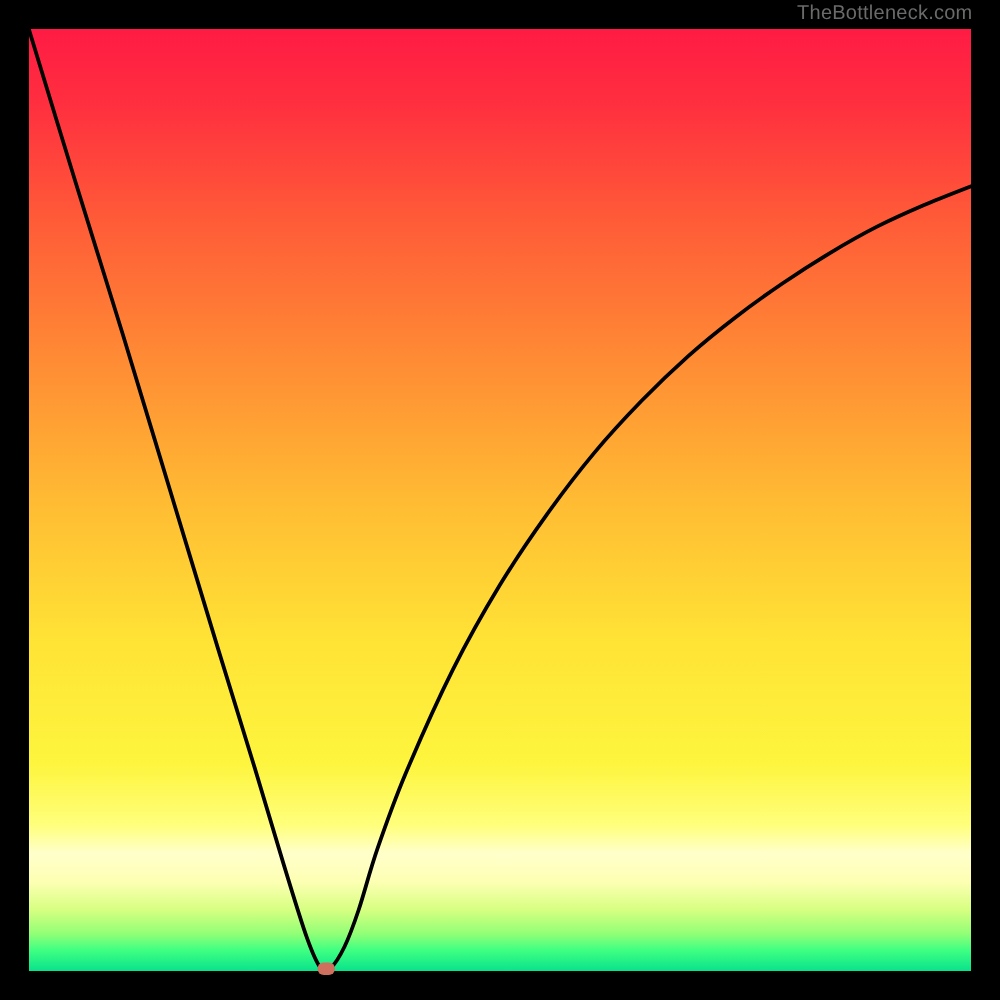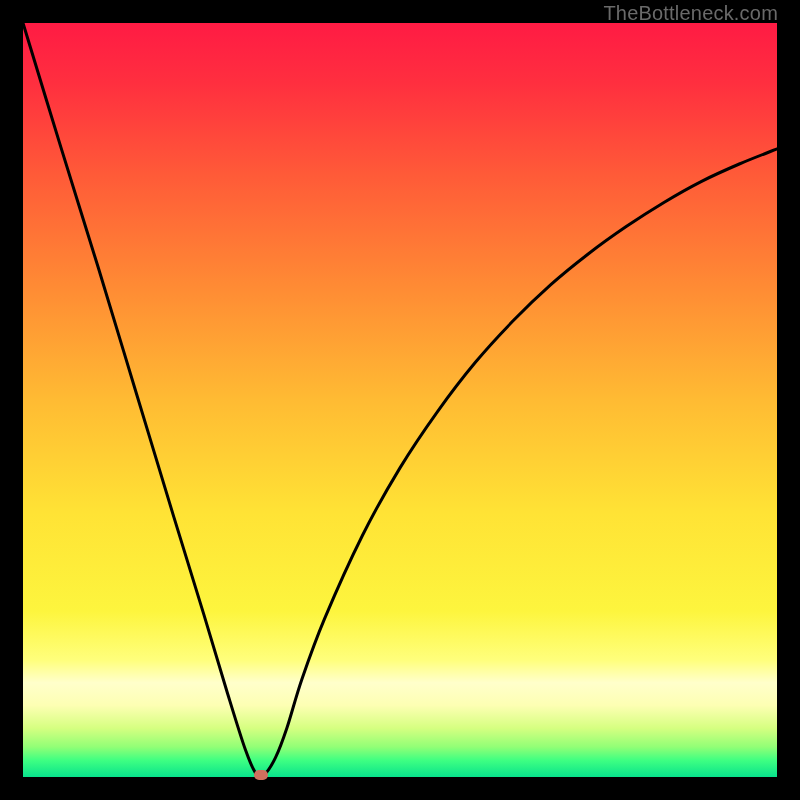--- a/index.html
+++ b/index.html
@@ -21,21 +21,21 @@
   }
   .gradient {
     position: absolute;
     left: 0; top: 0; width: 100%; height: 100%;
   }
   .watermark {
     position: absolute;
     top: 2px;
     right: 22px;
     color: #6a6a6a;
-    font-size: 20px;
+    font-size: 16px;
     font-weight: 500;
     letter-spacing: 0.2px;
   }
   .curve {
     position: absolute;
     left: 23px;
     top: 23px;
     pointer-events: none;
   }
   .marker {

